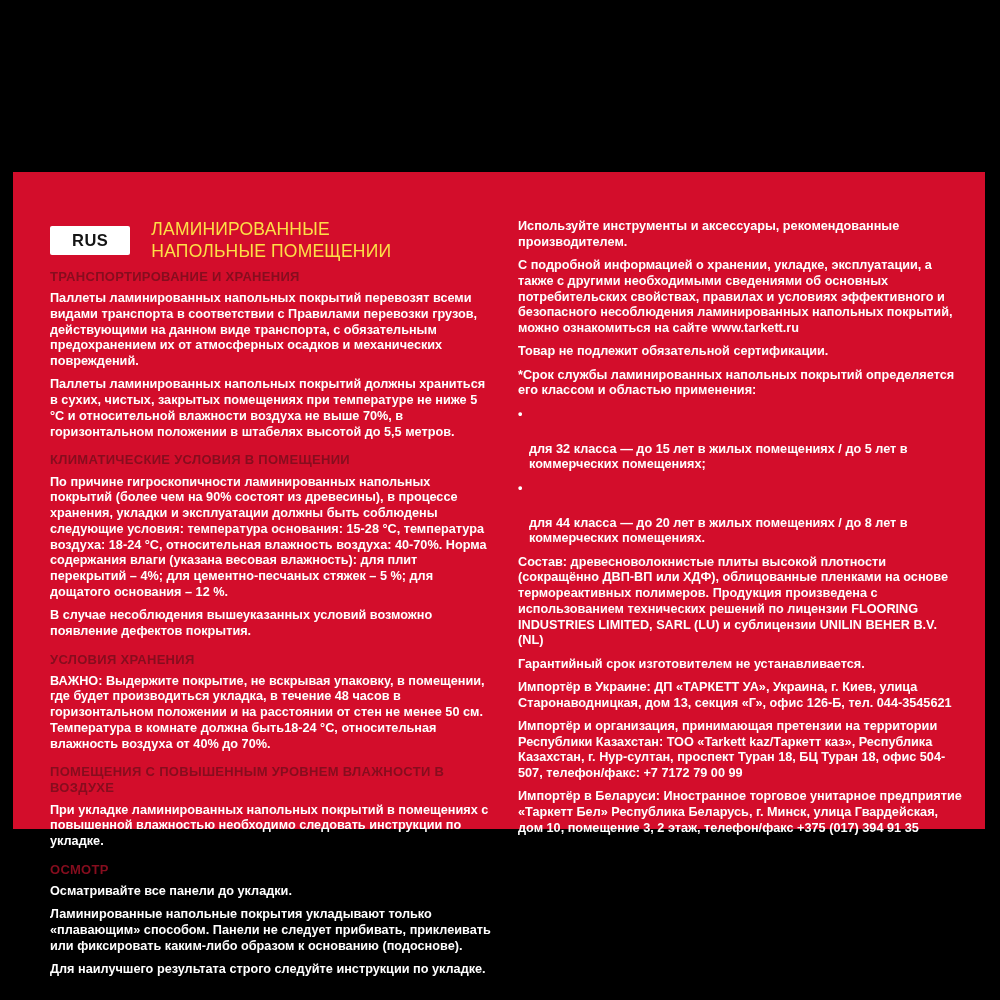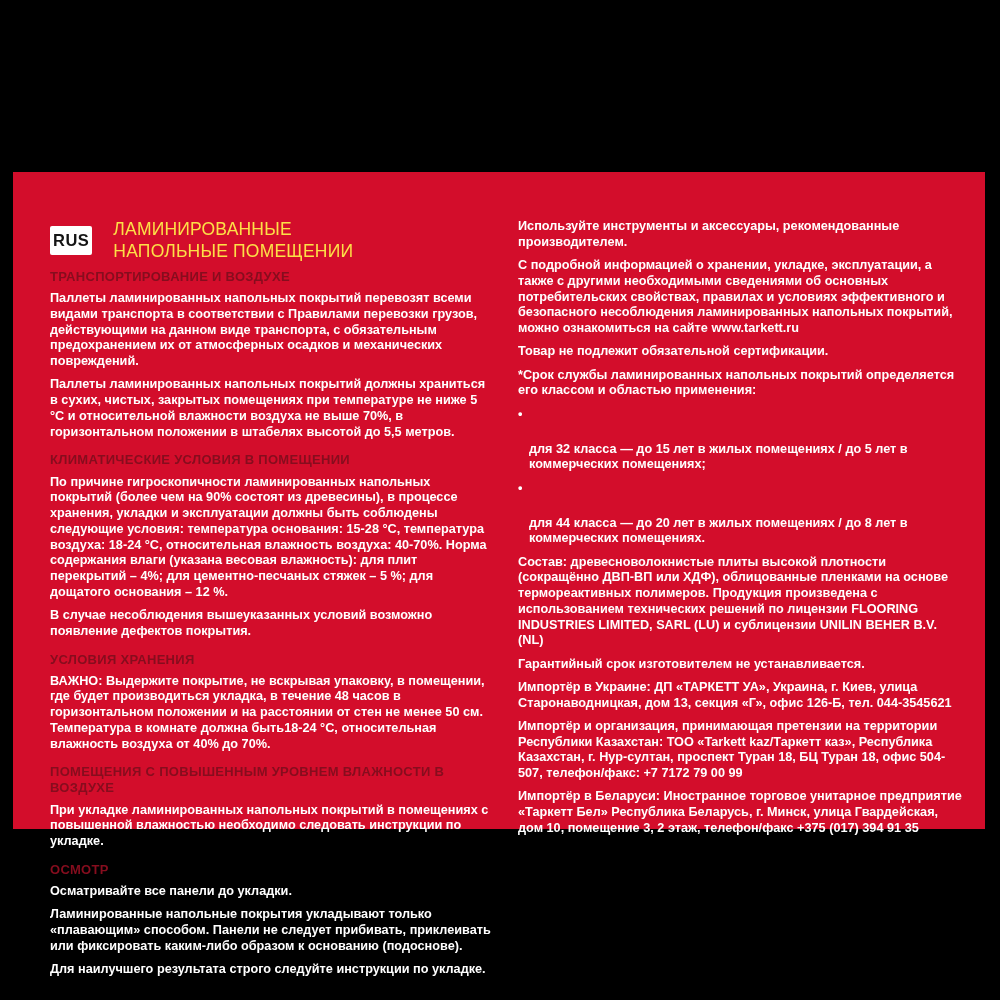--- a/index.html
+++ b/index.html
@@ -44,21 +44,21 @@
     align-items: center;
     gap: 21px;
     margin: 0 0 4px 0;
   }
   .badge {
     background: #ffffff;
     color: #141414;
     font-weight: 700;
     font-size: 16.5px;
     letter-spacing: 0.5px;
-    padding: 4px 3px;
+    padding: 4px 22px;
     border-radius: 2px;
     flex: none;
   }
   .title {
     font-weight: 400;
     font-size: 17.5px;
     line-height: 1.23;
     letter-spacing: 0.2px;
     color: #fde047;
   }
@@ -98,21 +98,21 @@
       <div class="col col-left">
 
         <div class="hdr">
           <span class="badge">RUS</span>
           <div class="title">
             <div>ЛАМИНИРОВАННЫЕ</div>
             <div>НАПОЛЬНЫЕ ПОМЕЩЕНИИ</div>
           </div>
         </div>
 
-        <h2 class="sec">ТРАНСПОРТИРОВАНИЕ И ВОЗДУХЕ</h2>
+        <h2 class="sec">ТРАНСПОРТИРОВАНИЕ И ХРАНЕНИЯ</h2>
         <p class="para">Паллеты ламинированных напольных покрытий перевозят всеми видами транспорта в соответствии с Правилами перевозки грузов, действующими на данном виде транспорта, с обязательным предохранением их от атмосферных осадков и механических повреждений.</p>
         <p class="para">Паллеты ламинированных напольных покрытий должны храниться в сухих, чистых, закрытых помещениях при температуре не ниже 5 °С и относительной влажности воздуха не выше 70%, в горизонтальном положении в штабелях высотой до 5,5 метров.</p>
 
         <h2 class="sec">КЛИМАТИЧЕСКИЕ УСЛОВИЯ В ПОМЕЩЕНИИ</h2>
         <p class="para">По причине гигроскопичности ламинированных напольных покрытий (более чем на 90% состоят из древесины), в процессе хранения, укладки и эксплуатации должны быть соблюдены следующие условия: температура основания: 15-28 °С, температура воздуха: 18-24 °С, относительная влажность воздуха: 40-70%. Норма содержания влаги (указана весовая влажность): для плит перекрытий – 4%; для цементно-песчаных стяжек – 5 %; для дощатого основания – 12 %.</p>
         <p class="para">В случае несоблюдения вышеуказанных условий возможно появление дефектов покрытия.</p>
 
         <h2 class="sec">УСЛОВИЯ ХРАНЕНИЯ</h2>
         <p class="para">ВАЖНО: Выдержите покрытие, не вскрывая упаковку, в помещении, где будет производиться укладка, в течение 48 часов в горизонтальном положении и на расстоянии от стен не менее 50 см. Температура в комнате должна быть18-24 °С, относительная влажность воздуха от 40% до 70%.</p>
 

